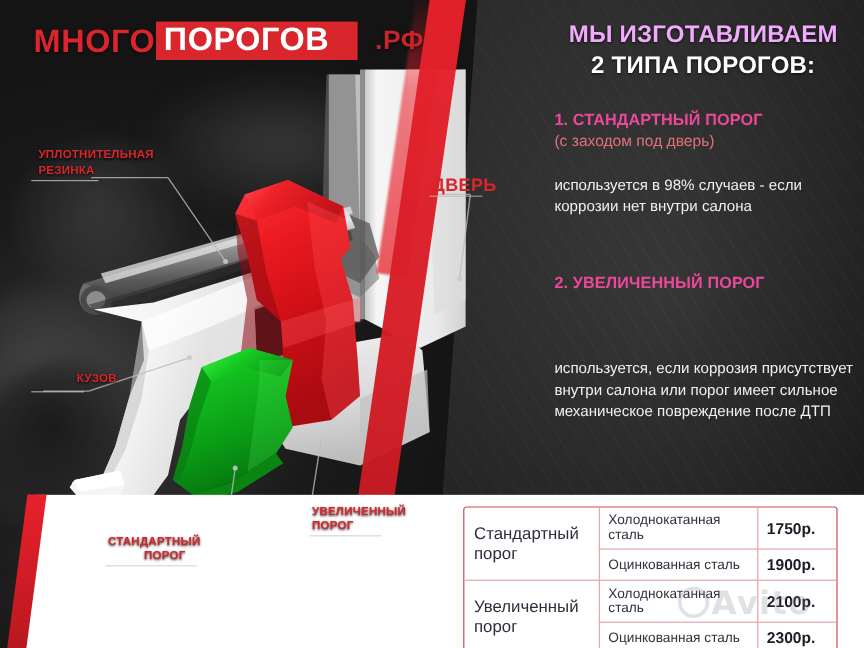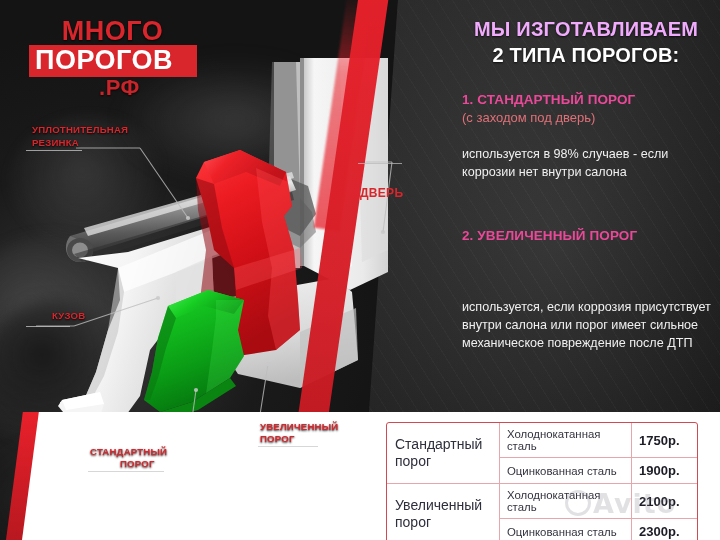--- a/index.html
+++ b/index.html
@@ -70,21 +70,21 @@
     position:absolute;left:12px;bottom:0;right:0;height:128px;
     background:#fff;clip-path:polygon(18px 0, 100% 0, 100% 100%, 0 100%);
   }
   .white-strip-edge{
     position:absolute;left:6px;bottom:0;width:16px;height:128px;
     background:linear-gradient(180deg,#e8212b,#b81820);
     transform:skewX(-7.5deg);transform-origin:bottom left;
   }
 
   
-  .logo{position:absolute;left:28px;top:18px;display:flex;align-items:center;flex-direction:column;}
+  .logo{position:absolute;left:28px;top:18px;display:flex;align-items:center;}
   .logo .lg-a{
     font-size:27px;font-weight:700;letter-spacing:.5px;color:#d8262c;
     text-shadow:0 1px 2px rgba(0,0,0,.8);line-height:1;
   }
   .logo .lg-b{
     font-size:27px;font-weight:800;color:#ffffff;background:#d8262c;
     padding:2px 24px 3px 6px;line-height:1;margin-left:1px;letter-spacing:.5px;
   }
   .logo .lg-c{
     font-size:22px;font-weight:700;color:#c9242a;line-height:1;margin-left:14px;
@@ -141,21 +141,21 @@
   }
 
   
   .lbl{position:absolute;color:#d8262c;font-size:9.6px;font-weight:800;line-height:1.25;letter-spacing:.2px;
        text-shadow:0 1px 2px rgba(0,0,0,.9);}
   .lbl-ul{position:absolute;height:1.4px;background:#c9c9c9;opacity:.75;}
   .leader{position:absolute;pointer-events:none;}
   .leader line{stroke:#bdbdbd;stroke-width:1.1;opacity:.8;}
   .leader circle{fill:#c9c9c9;opacity:.85;}
 
-  .lbl-door{position:absolute;color:#d8262c;font-size:12px;font-weight:800;letter-spacing:.3px;margin-top:40px;}
+  .lbl-door{position:absolute;color:#d8262c;font-size:15px;font-weight:800;letter-spacing:.3px;}
 </style>
 </head>
 <body>
 
 <div id="stage">
 
   <div class="bg-left"></div>
   <div class="wheel w3"></div>
   <div class="wheel w1"></div>
   <div class="wheel w2"></div>
@@ -339,21 +339,21 @@
 
   <div class="rtext" style="top:228px;">
     <div class="t-title">2. УВЕЛИЧЕННЫЙ ПОРОГ</div>
   </div>
   <div class="rtext t-body" style="top:299px;">используется, если коррозия присутствует внутри салона или порог имеет сильное механическое повреждение после ДТП</div>
 
   <div class="lbl" style="left:32px;top:124px;">УПЛОТНИТЕЛЬНАЯ</div>
   <div class="lbl" style="left:32px;top:137px;">РЕЗИНКА</div>
   <div class="lbl-ul" style="left:26px;top:150px;width:56px;"></div>
 
-  <div class="lbl" style="left:24px;top:310px;padding-left:28px;">КУЗОВ</div>
+  <div class="lbl" style="left:36px;top:310px;padding-left:28px;">КУЗОВ</div>
   <div class="lbl-ul" style="left:26px;top:326px;width:44px;"></div>
 
   <div class="lbl-door" style="left:360px;top:146px;">ДВЕРЬ</div>
   <div class="lbl-ul" style="left:358px;top:163px;width:44px;background:#b9b9b9;"></div>
 
   <div class="lbl" style="left:90px;top:446px;">СТАНДАРТНЫЙ</div>
   <div class="lbl" style="left:120px;top:458px;">ПОРОГ</div>
   <div class="lbl-ul" style="left:88px;top:471px;width:76px;"></div>
 
   <div class="lbl" style="left:260px;top:421px;">УВЕЛИЧЕННЫЙ</div>

